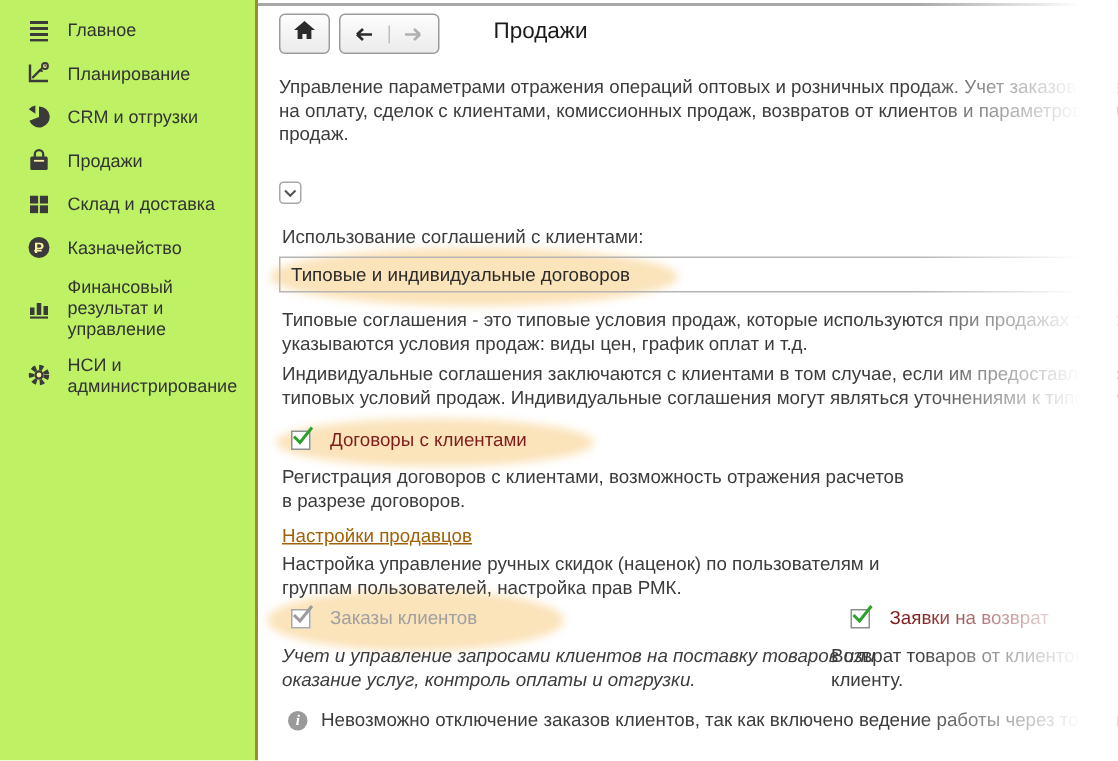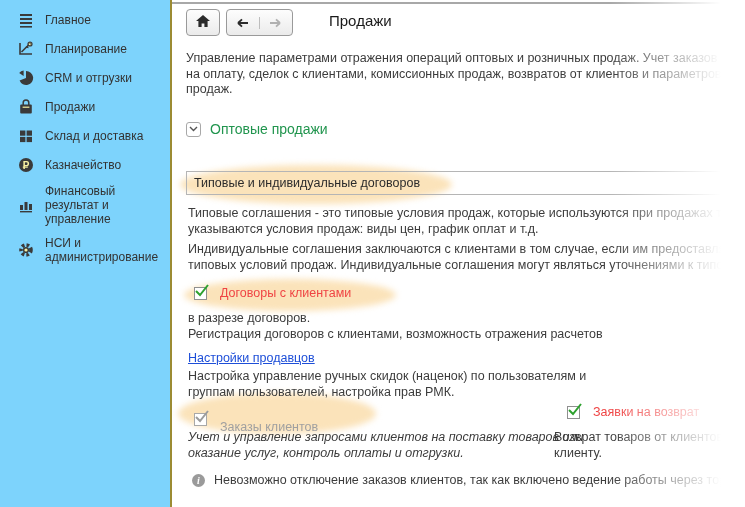--- a/index.html
+++ b/index.html
@@ -1,21 +1,21 @@
 <!DOCTYPE html>
 <html><head>
 <meta charset="utf-8">
 <style>
   * { margin:0; padding:0; box-sizing:border-box; }
   html,body { width:745px; height:507px; overflow:hidden; background:#fff;
               font-family:"Liberation Sans", sans-serif; color:#3c3c3c; }
   .app { position:relative; width:745px; height:507px; display:flex; }
 
   
-  .sidebar { width:170px; height:100%; background:#7dd3fc; padding-top:10px; flex:0 0 170px; }
+  .sidebar { width:170px; height:100%; background:#bef264; padding-top:10px; flex:0 0 170px; }
   .sidebar-edge { width:2px; height:100%; background:#9c8b33; flex:0 0 2px; }
   .nav-item { display:flex; align-items:center; gap:11px; padding-left:17px; padding-right:6px;
               margin-bottom:10px; min-height:19px; cursor:pointer; }
   .nav-item .nav-label { font-size:12px; line-height:14px; color:#333; }
   .nav-ico { width:17px; height:17px; flex:0 0 17px; display:flex; align-items:center; justify-content:center; }
   .nav-ico svg { display:block; }
 
   
   .content { position:relative; flex:1 1 auto; height:100%; background:#fff; overflow:hidden; }
   .topline { position:absolute; top:2px; left:0; right:0; height:2px; background:#a8a8a8; }
@@ -42,25 +42,25 @@
   .section-title { font-size:14px; color:#21954e; }
 
   .field-label { left:16px; top:151px; font-size:12.5px; }
   .select-field { left:14px; top:171px; right:-2px; height:24px; border:1px solid #b5b5b5;
                   background:transparent; display:flex; align-items:center; padding-left:7px; cursor:pointer; }
   .select-field .value { font-size:12.5px; color:#2b2b2b; }
 
   .cb-row { display:flex; align-items:center; gap:13px; cursor:pointer; }
   .checkbox { width:13px; height:13px; border:1px solid #8f8f8f; background:#fff; position:relative; flex:0 0 13px; }
   .checkbox svg { position:absolute; left:-1px; top:-5px; overflow:visible; }
-  .cb-label { font-size:12.5px; color:#ef4444; }
-  .cb-row.disabled .cb-label { color:#a0a0a0;margin-top:15px; }
+  .cb-label { font-size:12.5px; color:#7f1d1d; }
+  .cb-row.disabled .cb-label { color:#a0a0a0; }
   .cb-row.disabled .checkbox { border-color:#a8a8a8; }
 
-  .link { font-size:12.5px; color:#1d4ed8; text-decoration:underline; cursor:pointer; }
+  .link { font-size:12.5px; color:#a16207; text-decoration:underline; cursor:pointer; }
 
   .info-row { left:20px; top:473px; display:flex; align-items:flex-start; gap:9px; }
   .info-ico { width:13px; height:13px; border-radius:50%; background:#9a9a9a; color:#fff;
               font-size:10px; line-height:13px; text-align:center; font-family:"Liberation Serif",serif;
               font-style:italic; font-weight:bold; flex:0 0 13px; margin-top:1px; }
 
   .fade-right { position:absolute; top:0; right:0; bottom:0; width:135px; z-index:4; pointer-events:none;
                 background:linear-gradient(to right, rgba(255,255,255,0), #ffffff 82%); }
 </style>
 </head>
@@ -206,23 +206,23 @@
       <div class="textline">на оплату, сделок с клиентами, комиссионных продаж, возвратов от клиентов и параметров согласо</div>
       <div class="textline">продаж.</div>
     </div>
 
     <div class="z section-head">
       <span class="chev-btn">
         <svg width="9" height="6" viewBox="0 0 9 6">
           <path d="M1 1 L4.5 4.5 L8 1" stroke="#555" stroke-width="1.4" fill="none"></path>
           </svg>
       </span>
-      <span class="section-title">Оптовые продажи</span>
-    </div>
-
+    </div>
+
+    <div class="z field-label">Использование соглашений с клиентами:</div>
     <div class="z select-field">
       <span class="value">Типовые и индивидуальные договоров</span>
     </div>
 
     <div class="z" style="left:16px; top:206px;">
       <div class="textline">Типовые соглашения - это типовые условия продаж, которые используются при продажах товаров</div>
       <div class="textline">указываются условия продаж: виды цен, график оплат и т.д.</div>
     </div>
 
     <div class="z" style="left:16px; top:242px;">
@@ -233,22 +233,22 @@
     <div class="z cb-row" style="left:22px; top:286px;">
       <span class="checkbox">
         <svg width="16" height="15" viewBox="0 0 16 15">
           <path d="M2 8 L6 12 L14 2" stroke="#2da12e" stroke-width="2" fill="none"></path>
           </svg>
       </span>
       <span class="cb-label">Договоры с клиентами</span>
     </div>
 
     <div class="z" style="left:16px; top:311px;">
+      <div class="textline">Регистрация договоров с клиентами, возможность отражения расчетов</div>
       <div class="textline">в разрезе договоров.</div>
-      <div class="textline">Регистрация договоров с клиентами, возможность отражения расчетов</div>
     </div>
 
     <div class="z" style="left:16px; top:348px;">
       <span class="link">Настройки продавцов</span>
     </div>
 
     <div class="z" style="left:16px; top:369px;">
       <div class="textline">Настройка управление ручных скидок (наценок) по пользователям и</div>
       <div class="textline">группам пользователей, настройка прав РМК.</div>
     </div>

